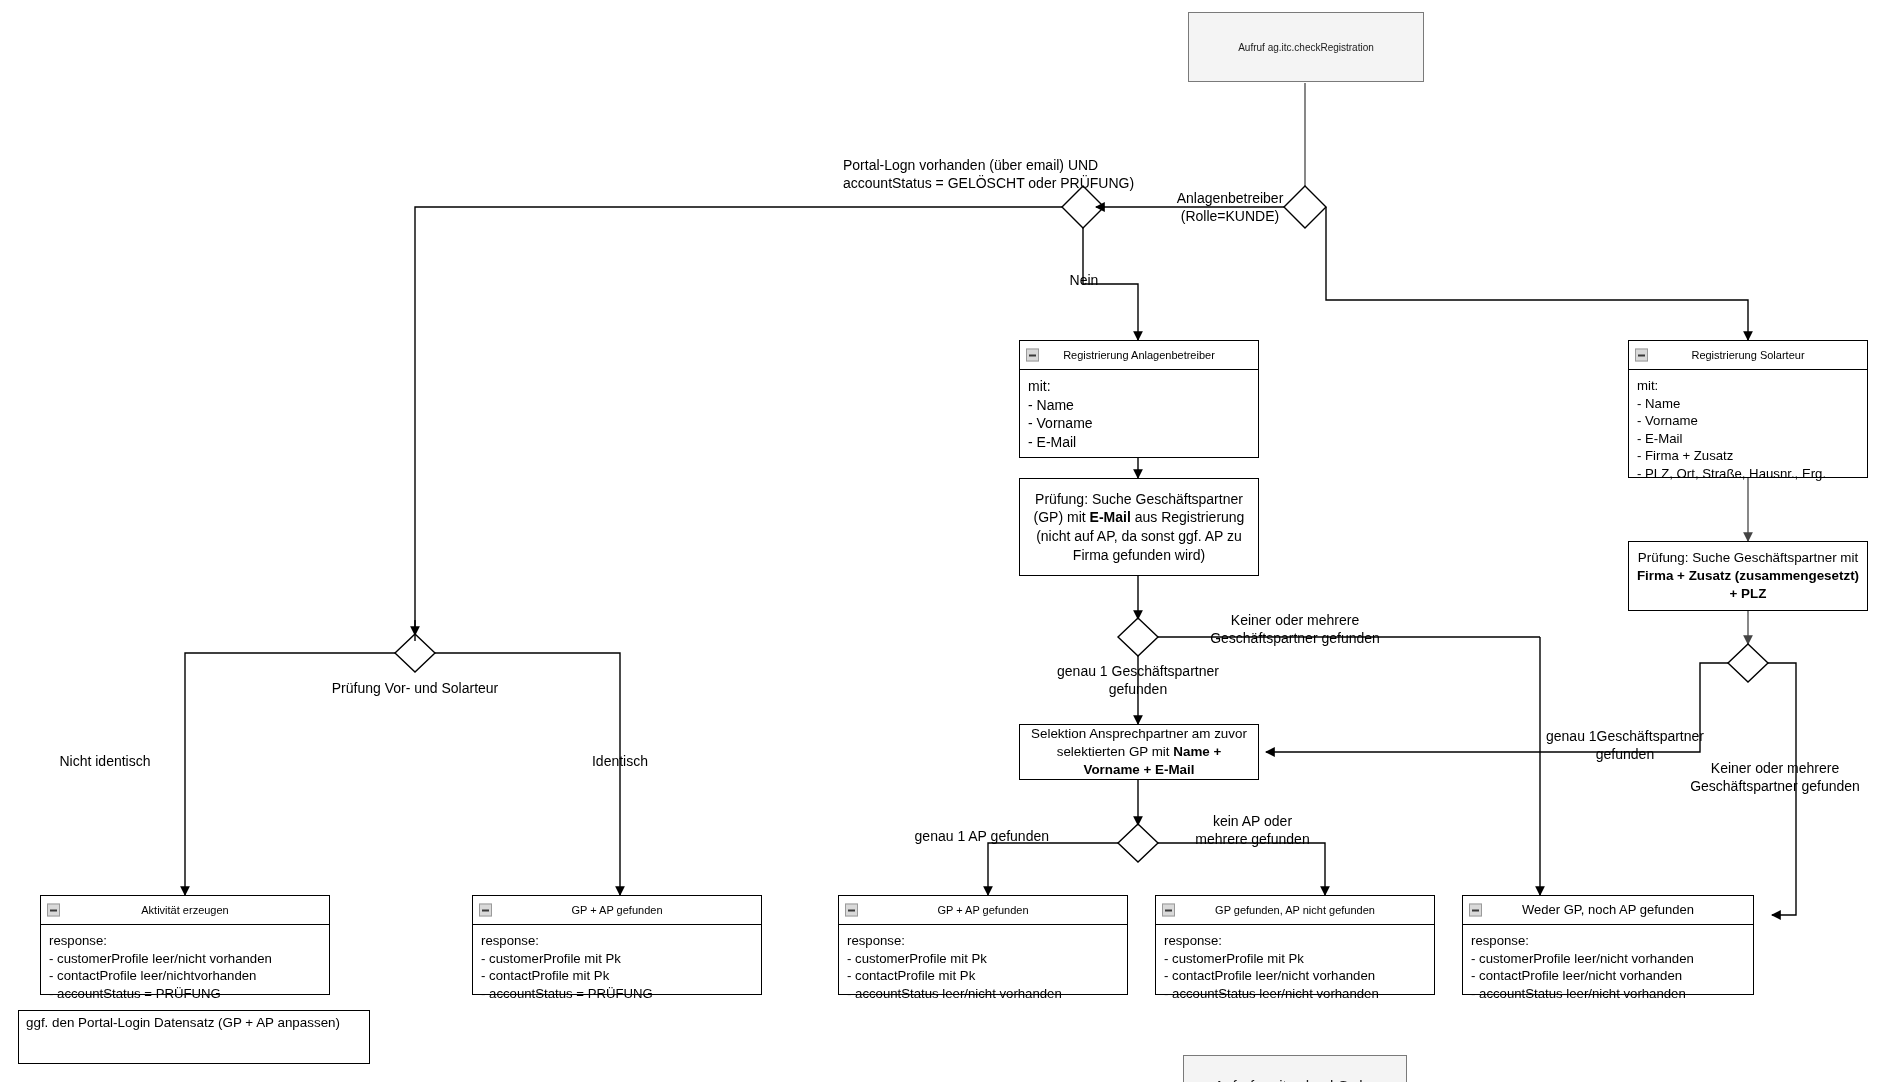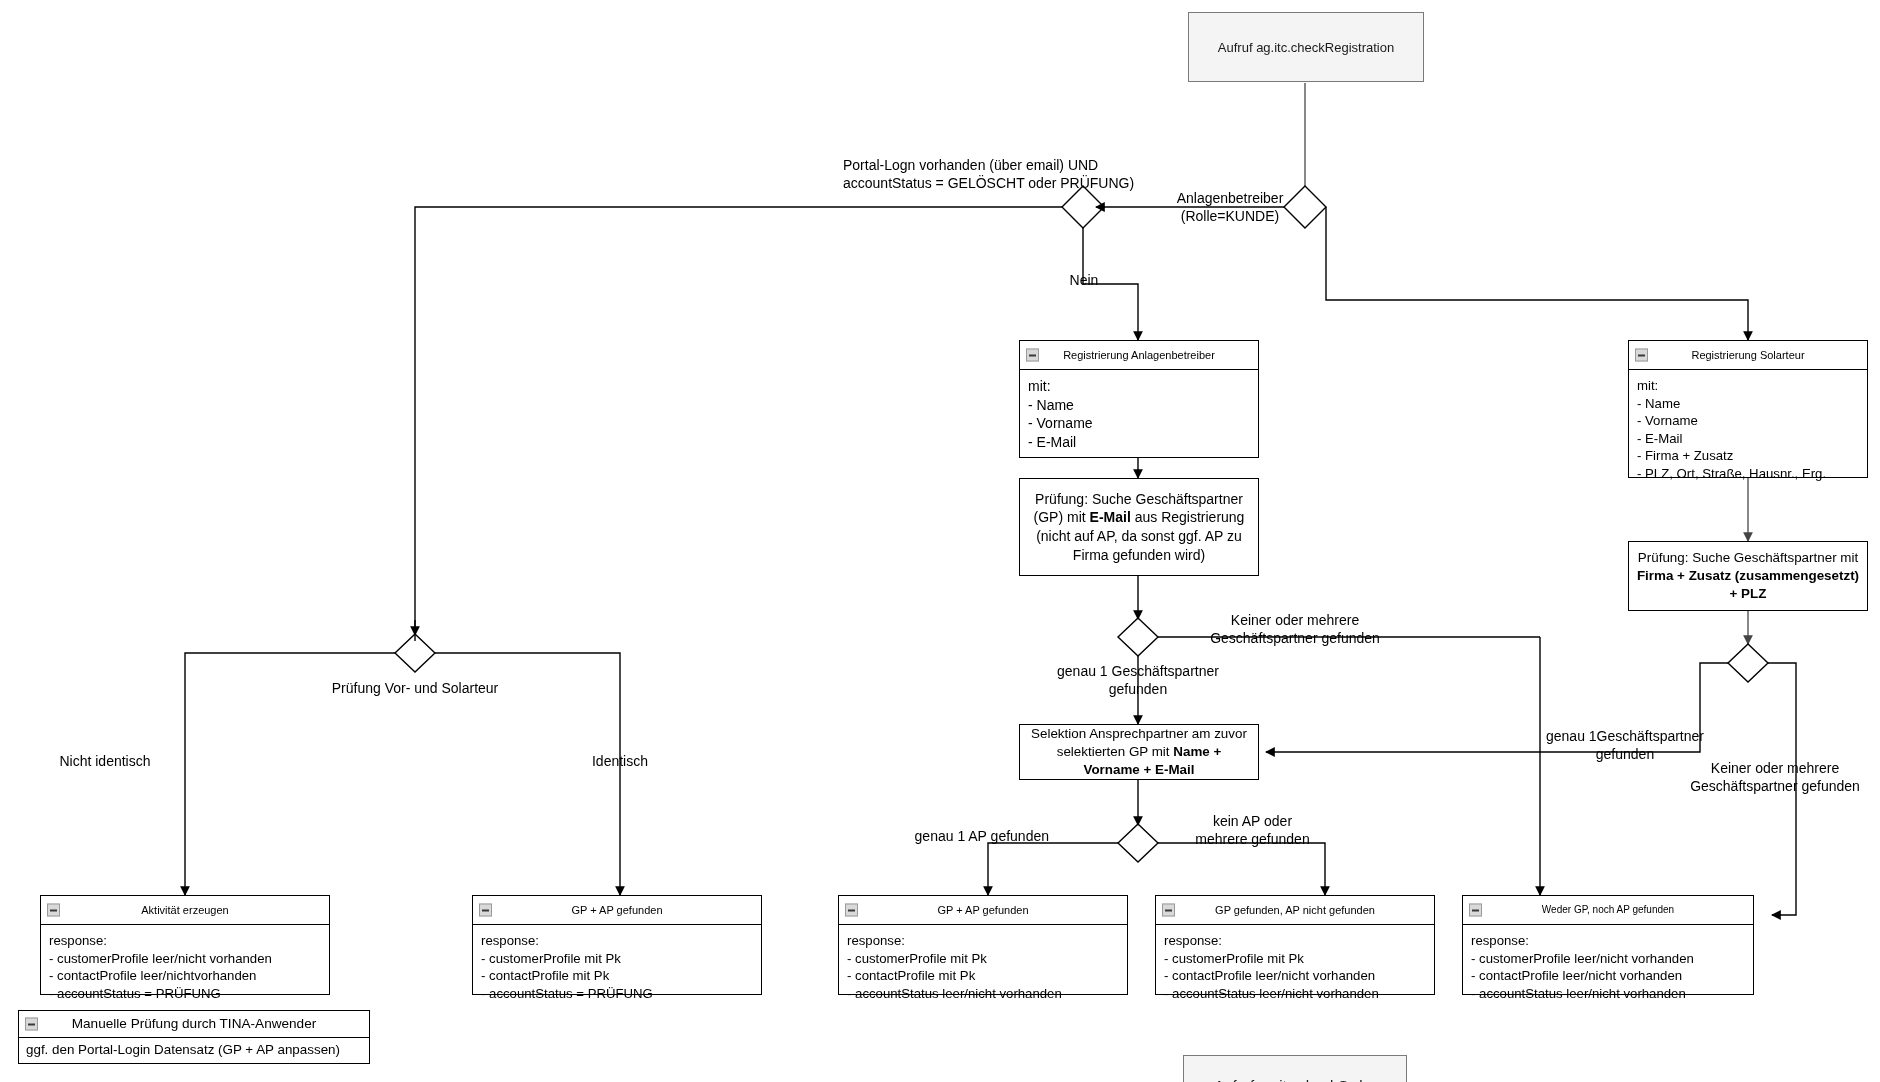--- a/index.html
+++ b/index.html
@@ -35,21 +35,21 @@
     border: 1.4px solid #000000;
   }
   .node.start {
     background: #f4f4f4;
     border: 1.4px solid #7a7a7a;
     display: flex;
     align-items: center;
     justify-content: center;
   }
   .node.start .title {
-    font-size: 13px;
+    font-size: 10px;
     color: #1a1a1a;
     text-align: center;
   }
 
   
   .node .hdr {
     position: relative;
     box-sizing: border-box;
     border-bottom: 1.4px solid #000000;
     display: flex;
@@ -251,24 +251,20 @@
     </div>
     <div class="body" style="font-size:13.2px;">
       <div class="ln">response:</div>
       <div class="ln">- customerProfile leer/nicht vorhanden</div>
       <div class="ln">- contactProfile leer/nichtvorhanden</div>
       <div class="ln">- accountStatus = PRÜFUNG</div>
     </div>
   </div>
 
   <div class="node" style="left:18px; top:1010px; width:352px; height:54px;">
-    <div class="hdr" style="height:27px;">
-      <span class="minus-icon"></span>
-      <span class="title" style="font-size:13.6px;">Manuelle Prüfung durch TINA-Anwender</span>
-    </div>
     <div class="footline" style="font-size:13.4px;">ggf. den Portal-Login Datensatz (GP + AP anpassen)</div>
   </div>
 
   <div class="node" style="left:472px; top:895px; width:290px; height:100px;">
     <div class="hdr">
       <span class="minus-icon"></span>
       <span class="title">GP + AP gefunden</span>
     </div>
     <div class="body" style="font-size:13.2px;">
       <div class="ln">response:</div>
@@ -300,21 +296,21 @@
       <div class="ln">response:</div>
       <div class="ln">- customerProfile mit Pk</div>
       <div class="ln">- contactProfile leer/nicht vorhanden</div>
       <div class="ln">- accountStatus leer/nicht vorhanden</div>
     </div>
   </div>
 
   <div class="node" style="left:1462px; top:895px; width:292px; height:100px;">
     <div class="hdr">
       <span class="minus-icon"></span>
-      <span class="title" style="font-size:10px;">Weder GP, noch AP gefunden</span>
+      <span class="title" style="font-size:13px;">Weder GP, noch AP gefunden</span>
     </div>
     <div class="body" style="font-size:13.2px;">
       <div class="ln">response:</div>
       <div class="ln">- customerProfile leer/nicht vorhanden</div>
       <div class="ln">- contactProfile leer/nicht vorhanden</div>
       <div class="ln">- accountStatus leer/nicht vorhanden</div>
     </div>
   </div>
 
   <div class="node start" style="left:1183px; top:1055px; width:224px; height:60px; overflow:hidden;">

